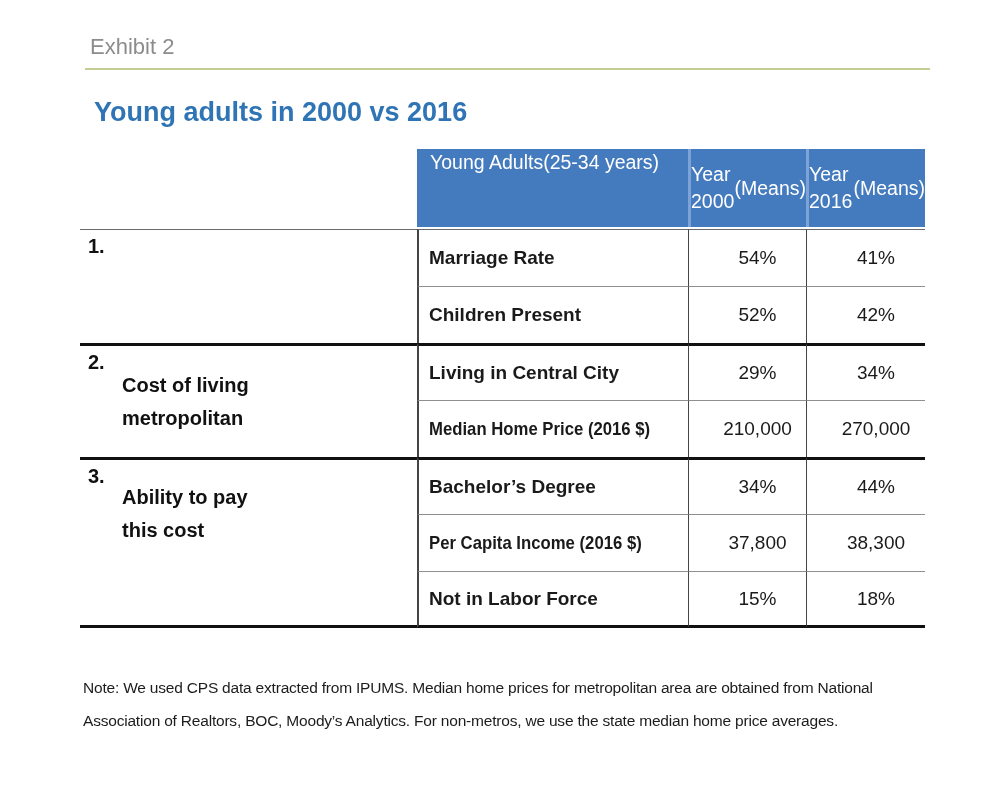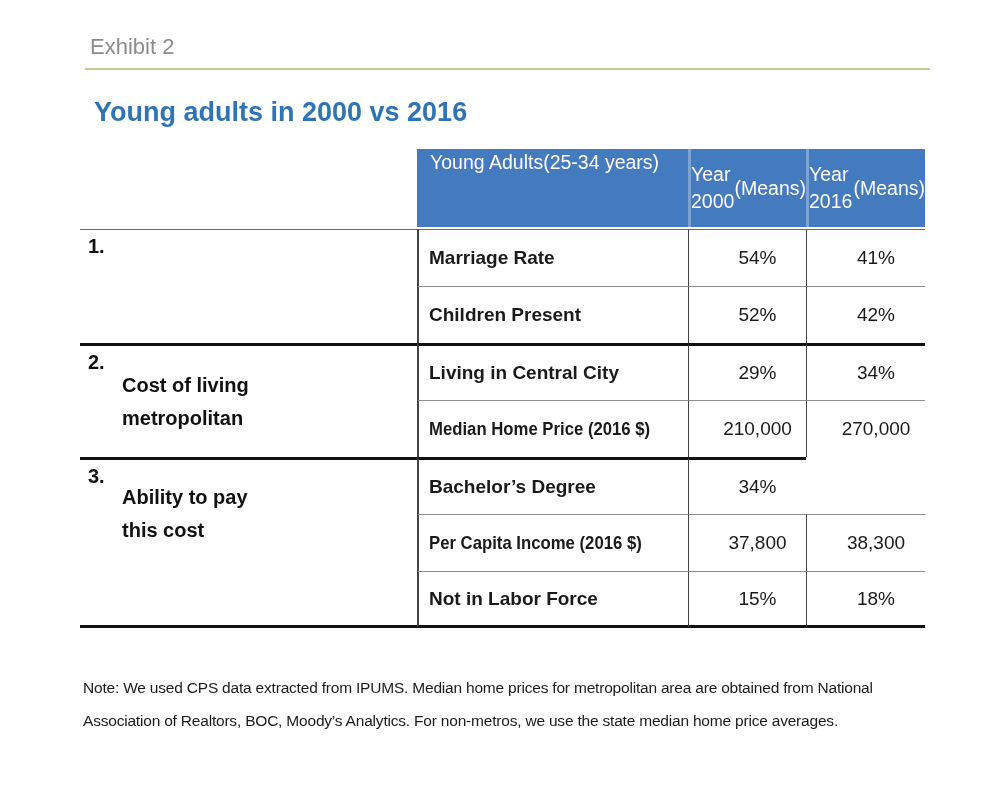--- a/index.html
+++ b/index.html
@@ -172,20 +172,21 @@
     <div class="cv r4 co4 lk">34%</div>
 
     <div class="cl r5 co2 lg">
       <span class="narrow">Median Home Price (2016 $)</span>
     </div>
     <div class="cv r5 co3 lg">210,000</div>
     <div class="cv r5 co4 lg">270,000</div>
 
     <div class="cl r6 co2 lk">Bachelor’s Degree</div>
     <div class="cv r6 co3 lk">34%</div>
+    <div class="cv r6 co4 lk">44%</div>
 
     <div class="cl r7 co2 lg">
       <span class="narrow">Per Capita Income (2016 $)</span>
     </div>
     <div class="cv r7 co3 lg">37,800</div>
     <div class="cv r7 co4 lg">38,300</div>
 
     <div class="cl r8 co2 lg lb">Not in Labor Force</div>
     <div class="cv r8 co3 lg lb">15%</div>
     <div class="cv r8 co4 lg lb">18%</div>

